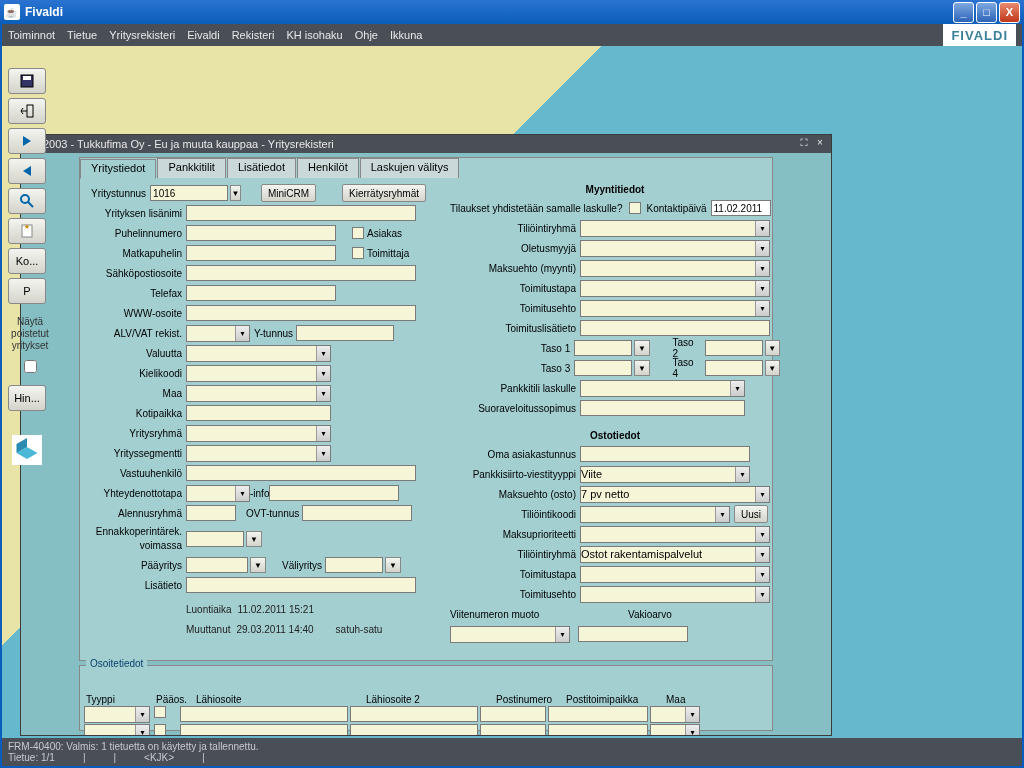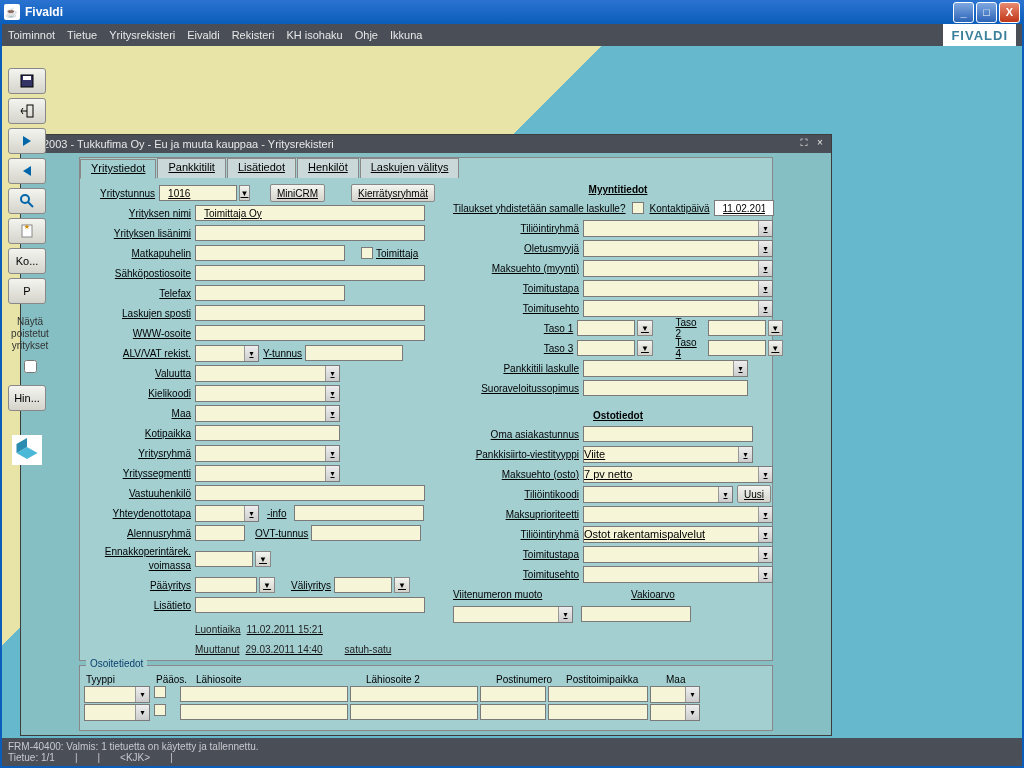--- a/index.html
+++ b/index.html
@@ -32,55 +32,55 @@
   
   .inner-window { position: absolute; left: 18px; top: 88px; width: 812px; height: 602px; background: #85bfc4; border: 1px solid #3c3c3c; }
   .inner-titlebar { height: 18px; background: #4a4e57; color: #e8e8e8; display: flex; align-items: center; font-size: 11px; padding: 0 4px; }
   .inner-titlebar .icon { width: 14px; height: 14px; background: #d08090; margin-right: 4px; }
   .inner-titlebar .spacer { flex: 1; }
   .inner-titlebar .corner-btn { width: 14px; height: 14px; margin-left: 2px; font-size: 10px; text-align: center; cursor: pointer; }
 
   .inner-body { padding: 0; height: calc(100% - 18px); overflow: hidden; position: relative; }
 
   
-  .tab-panel { background: #a3cfd1; margin: 4px 58px 4px 58px; border: 1px solid #888; height: 504px; position: relative; text-decoration: underline; }
+  .tab-panel { background: #a3cfd1; margin: 4px 58px 4px 58px; border: 1px solid #888; height: 504px; position: relative; }
   .tab-strip { display: flex; height: 20px; }
   .tab { padding: 2px 10px; background: #cbd8d9; border: 1px solid #888; border-bottom: none; margin-right: 1px; font-size: 11px; cursor: pointer; }
   .tab.active { background: #a3cfd1; border-bottom: 1px solid #a3cfd1; position: relative; top: 1px; }
 
-  .form-area { padding: 6px 6px 6px 6px; display: flex; gap: 18px; font-size: 11px; margin-left: 9px; }
+  .form-area { padding: 6px 6px 6px 6px; display: flex; gap: 24px; font-size: 11px; }
   .col { display: flex; flex-direction: column; gap: 1px; }
   .col.left { width: 340px; }
   .col.right { width: 330px; }
 
   .row { display: flex; align-items: center; height: 18px; margin-bottom: 1px; }
   .lbl { width: 100px; text-align: right; padding-right: 4px; color: #000; font-size: 10px; }
   .lbl.wide { width: 130px; }
-  .fld { height: 16px; background: #f6f5d7; border: 1px solid #7a7a7a; padding: 0 8px; font-size: 10px; }
+  .fld { height: 16px; background: #f6f5d7; border: 1px solid #7a7a7a; padding: 0 2px; font-size: 10px; }
   .combo { height: 17px; background: #f6f5d7; border: 1px solid #7a7a7a; display: flex; align-items: center; }
   .combo .arrow { margin-left: auto; width: 14px; height: 15px; background: linear-gradient(#eee,#ccc); border-left: 1px solid #999; display: flex; align-items: center; justify-content: center; font-size: 8px; }
   .btn { height: 18px; background: linear-gradient(#f4f4f0,#d4d4cc); border: 1px solid #888; border-radius: 2px; padding: 0 6px; font-size: 10px; cursor: pointer; display: inline-flex; align-items: center; }
   .section-title { font-weight: bold; font-size: 10px; text-align: center; height: 14px; }
   .chk-row { display: flex; align-items: center; gap: 3px; font-size: 10px; }
   .chk { width: 12px; height: 12px; background: #f6f5d7; border: 1px solid #7a7a7a; }
 
   .small-btn { width: 16px; height: 16px; background: linear-gradient(#f4f4f0,#d4d4cc); border: 1px solid #888; display: flex; align-items: center; justify-content: center; font-size: 8px; cursor: pointer; }
 
   .meta { font-size: 10px; color: #222; }
 
   
   .addr-panel { background: #a3cfd1; margin: 0 58px 4px 58px; border: 1px solid #888; height: 66px; position: relative; }
   .addr-title { position: absolute; top: -8px; left: 6px; background: #a3cfd1; padding: 0 4px; color: #08406d; font-size: 10px; }
   .addr-header { display: flex; margin-top: 8px; font-size: 10px; padding: 0 4px; }
-  .addr-header div { padding: 0 2px; }
+  .addr-header div { padding: 0 2px; margin-top: 20px; }
   .addr-row { display: flex; padding: 0 4px; margin-top: 1px; }
   .addr-row .fld { margin-right: 2px; }
 
   .statusbar { height: 28px; background: #4a4e57; color: #c8c8d0; font-size: 10px; padding: 1px 6px; display: flex; flex-direction: column; justify-content: center; }
-  .statusbar .line2 { display: flex; gap: 20px; }
+  .statusbar .line2 { display: flex; gap: 28px; }
 
 </style>
 </head>
 <body>
 
 <div class="outer-window">
   <div class="outer-titlebar">
     <div class="java-icon">☕</div>
     <span>Fivaldi</span>
     <div class="spacer"></div>
@@ -126,49 +126,50 @@
 
               <div class="col left">
                 <div class="row">
                   <div class="lbl">Yritystunnus</div>
                   <input class="fld" style="width: 78px;" value="1016">
                   <div class="small-btn" style="margin-left:2px">▼</div>
                   <div class="btn" style="margin-left:20px">MiniCRM</div>
                   <div class="btn" style="margin-left:26px">Kierrätysryhmät</div>
                 </div>
                 <div class="row">
-                  <div class="lbl">Yrityksen nimi</div>
-                  <input class="fld" style="width: 230px;" value="Toimittaja Oy">
-                </div>
-                <div class="row">
                   <div class="lbl">Yrityksen lisänimi</div>
                   <input class="fld" style="width: 230px;">
+                </div>
+                <div class="row">
+                  <div class="lbl">Puhelinnumero</div>
+                  <input class="fld" style="width: 150px;">
+                  <div style="width:16px"></div>
+                  <div class="chk-row">
+                      <div class="chk"></div>
+                      <span>Asiakas</span>
+                    </div>
                 </div>
                 <div class="row">
                   <div class="lbl">Matkapuhelin</div>
                   <input class="fld" style="width: 150px;">
                   <div style="width:16px"></div>
                   <div class="chk-row">
                       <div class="chk"></div>
                       <span>Toimittaja</span>
                     </div>
                 </div>
                 <div class="row">
                   <div class="lbl">Sähköpostiosoite</div>
                   <input class="fld" style="width: 230px;">
                 </div>
                 <div class="row">
                   <div class="lbl">Telefax</div>
                   <input class="fld" style="width: 150px;">
                 </div>
                 <div class="row">
-                  <div class="lbl">Laskujen sposti</div>
-                  <input class="fld" style="width: 230px;">
-                </div>
-                <div class="row">
                   <div class="lbl">WWW-osoite</div>
                   <input class="fld" style="width: 230px;">
                 </div>
                 <div class="row">
                   <div class="lbl">ALV/VAT rekist.</div>
                   <div class="combo" style="width:64px">
                       <span></span>
                       <div class="arrow">▾</div>
                     </div>
                   <div style="width:4px"></div>
@@ -217,21 +218,21 @@
                 <div class="row">
                   <div class="lbl">Vastuuhenkilö</div>
                   <input class="fld" style="width: 230px;">
                 </div>
                 <div class="row">
                   <div class="lbl">Yhteydenottotapa</div>
                   <div class="combo" style="width:64px">
                       <span></span>
                       <div class="arrow">▾</div>
                     </div>
-                  <span style="font-size:10px;padding:0 8px">-info</span>
+                  <span style="font-size:10px;padding:0 0">-info</span>
                   <input class="fld" style="width: 130px;">
                 </div>
                 <div class="row">
                   <div class="lbl">Alennusryhmä</div>
                   <input class="fld" style="width: 50px;">
                   <div style="width:10px"></div>
                   <span style="font-size:10px;padding-right:3px">OVT-tunnus</span>
                   <input class="fld" style="width: 110px;">
                 </div>
                 <div class="row" style="height:30px">
@@ -300,20 +301,24 @@
                       <span></span>
                       <div class="arrow">▾</div>
                     </div>
                   </div>
                 <div class="row">
                     <div class="lbl wide">Toimitusehto</div>
                     <div class="combo" style="width:190px">
                       <span></span>
                       <div class="arrow">▾</div>
                     </div>
+                  </div>
+                <div class="row">
+                    <div class="lbl wide">Toimituslisätieto</div>
+                    <input class="fld" style="width: 190px;">
                   </div>
                 <div class="row">
                   <div class="lbl wide">Taso 1</div>
                   <input class="fld" style="width: 58px;">
                     <div class="small-btn" style="margin-left:2px">▼</div>
                   <div style="width:24px"></div>
                   <span style="font-size:10px">Taso 2</span>
                   <input class="fld" style="width: 58px; margin-left: 4px;">
                     <div class="small-btn" style="margin-left:2px">▼</div>
                 </div>

